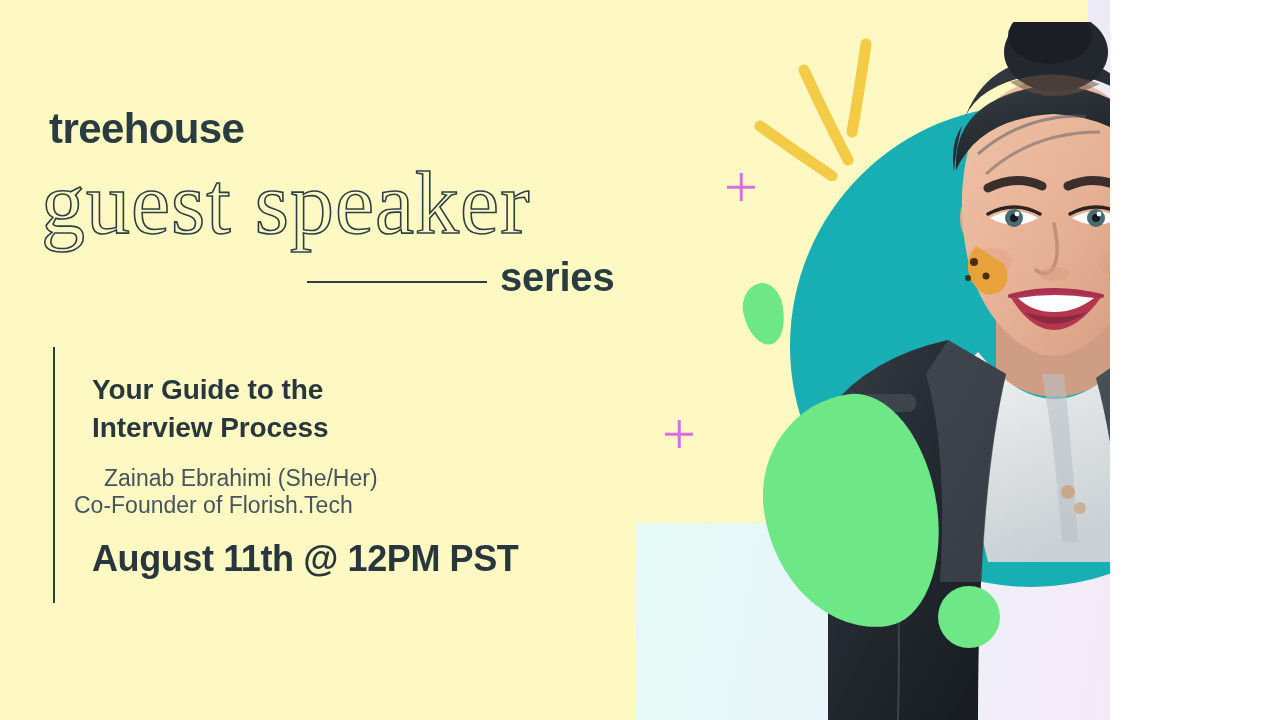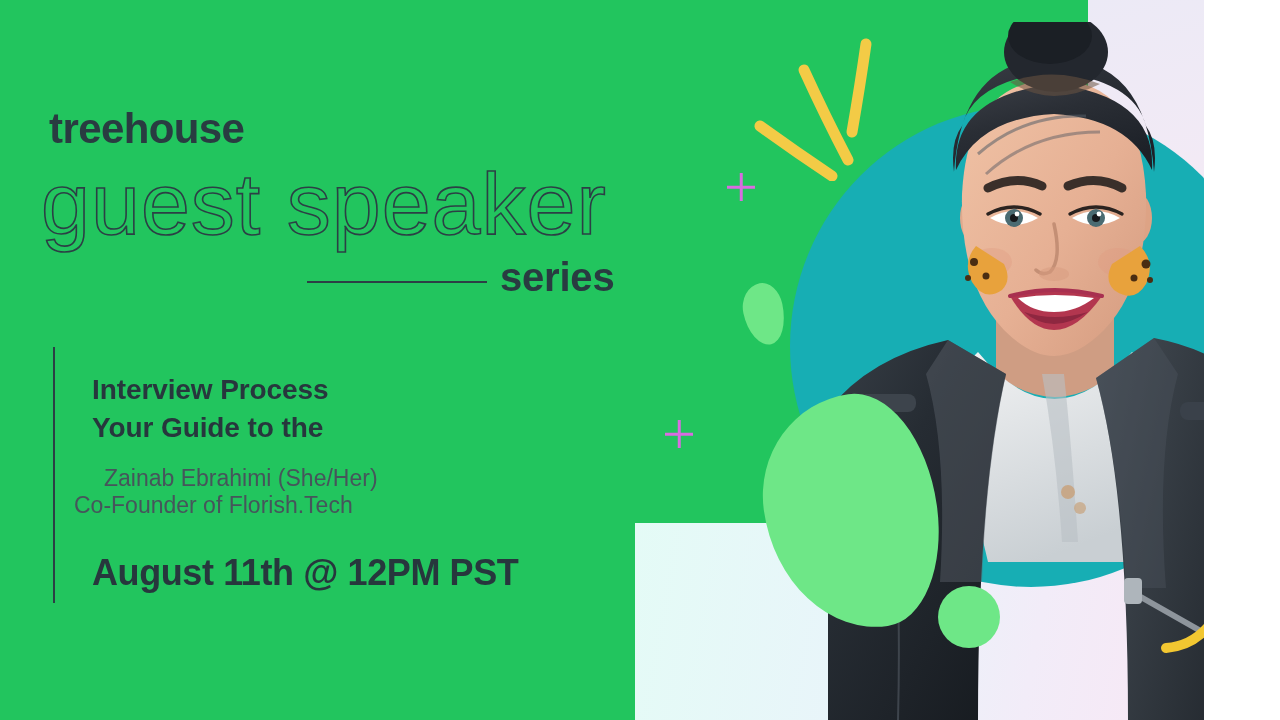--- a/index.html
+++ b/index.html
@@ -4,22 +4,22 @@
 <title>Treehouse Guest Speaker Series</title>
 <style>
   * { margin:0; padding:0; box-sizing:border-box; }
   html,body{ width:1280px; height:720px; overflow:hidden; }
   body{
     font-family:"Liberation Sans", sans-serif;
     background:#ffffff;
     position:relative;
   }
   #stage{
-    position:absolute; inset:0; width:1204px; height:720px;
-    background:#22c55e; overflow:hidden;
+    position:absolute; inset:0; width:1110px; height:720px;
+    background:#fef9c3; overflow:hidden;
   }
 
   
   .panel-topright{
     position:absolute; left:1088px; top:0; width:192px; height:437px;
     background:linear-gradient(165deg,#eceaf6 0%,#f3eaf5 45%,#fbe8f2 100%);
   }
   .panel-bottom{
     position:absolute; left:635px; top:523px; width:645px; height:197px;
     background:linear-gradient(100deg,#e4fbf6 0%,#e9f4fa 38%,#f2ecf8 62%,#fbe5f3 100%);
@@ -79,21 +79,21 @@
     position:absolute; left:49px; top:108px;
     font-size:42px; font-weight:600; color:#293c41;
     letter-spacing:-0.6px; line-height:1;
   }
   .headline-outline{
     position:absolute; left:41px; top:160px;
     font-size:88px; font-weight:400; line-height:1;
     letter-spacing:1px;
     color:transparent;
     -webkit-text-stroke:1.6px #2c3f45;
-    font-family:Liberation Sans, sans-serif;
+    font-family:Liberation Serif, serif;
     white-space:nowrap;
   }
   .series-rule{
     position:absolute; left:307px; top:281px; width:180px; height:2px;
     background:#2c3f45;
   }
   .series-word{
     position:absolute; left:500px; top:255px;
     font-size:40px; font-weight:700; color:#293c41; letter-spacing:-0.2px;
   }
@@ -110,21 +110,21 @@
   }
   .speaker-name{
     position:absolute; left:104px; top:462px;
     font-size:23px; font-weight:400; color:#46555b; line-height:1.42;
   }
   .speaker-role{
     position:absolute; left:74px; top:489px;
     font-size:23px; font-weight:400; color:#46555b; line-height:1.42;
   }
   .datetime{
-    position:absolute; left:92px; top:552px;
+    position:absolute; left:92px; top:538px;
     font-size:36px; font-weight:700; color:#27373d; letter-spacing:-0.4px;
   }
 </style>
 </head>
 <body>
 
 <div id="stage">
 
   <div class="panel-topright"></div>
   <div class="panel-bottom"></div>
@@ -272,21 +272,21 @@
   <div class="brand">treehouse</div>
 
   <div class="headline-outline">guest speaker</div>
 
   <div class="series-rule"></div>
   <div class="series-word">series</div>
 
   <div class="left-rule"></div>
 
   <div class="talk-title">
+    <div>Your Guide to the</div>
     <div>Interview Process</div>
-    <div>Your Guide to the</div>
   </div>
 
   <div class="speaker-name">Zainab Ebrahimi (She/Her)</div>
   <div class="speaker-role">Co-Founder of Florish.Tech</div>
   <div class="datetime">August 11th @ 12PM PST</div>
 
 </div>
 
 </body></html>

